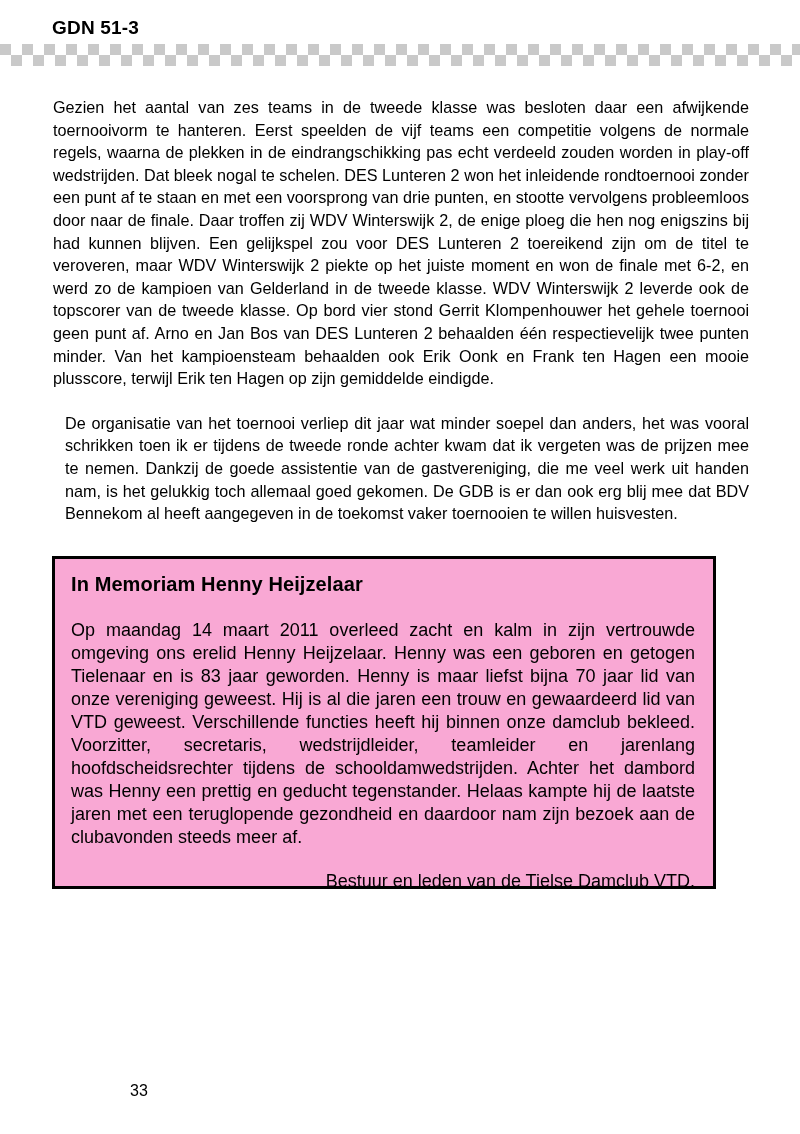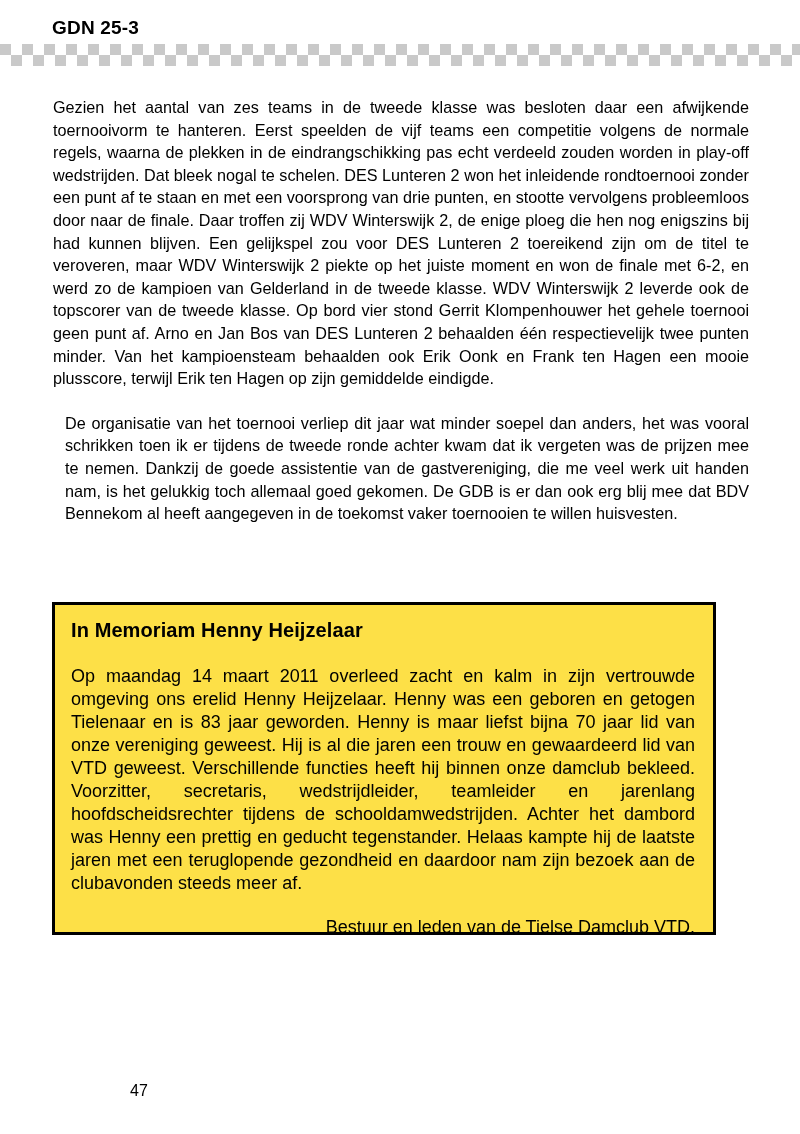--- a/index.html
+++ b/index.html
@@ -74,22 +74,21 @@
 
   
   .memoriam-box {
     position: absolute;
     left: 52px;
     top: 556px;
     width: 664px;
     height: 333px;
     border: 3px solid #000000;
     box-sizing: border-box;
-    background: #fde047;
-    margin-top: 46px;
+    background: #f9a8d4;
   }
   .memoriam-inner {
     padding: 12px 18px 10px 16px;
   }
   .memoriam-title {
     font-size: 20px;
     font-weight: bold;
     line-height: 26px;
     margin: 0 0 22px 0;
     letter-spacing: 0.1px;
@@ -114,33 +113,33 @@
     left: 130px;
     top: 1081px;
     font-size: 16px;
     line-height: 20px;
   }
 </style>
 </head>
 <body>
 
 <div class="page-header">
-  <div class="header-title">GDN 25-3</div>
+  <div class="header-title">GDN 51-3</div>
   <div class="checker-bar">
     <div class="checker-row"></div>
     <div class="checker-row offset"></div>
   </div>
 </div>
 
 <div class="content">
   <p class="para">Gezien het aantal van zes teams in de tweede klasse was besloten daar een afwijkende toernooivorm te hanteren. Eerst speelden de vijf teams een competitie volgens de normale regels, waarna de plekken in de eindrangschikking pas echt verdeeld zouden worden in play-off wedstrijden. Dat bleek nogal te schelen. DES Lunteren 2 won het inleidende rondtoernooi zonder een punt af te staan en met een voorsprong van drie punten, en stootte vervolgens probleemloos door naar de finale. Daar troffen zij WDV Winterswijk 2, de enige ploeg die hen nog enigszins bij had kunnen blijven. Een gelijkspel zou voor DES Lunteren 2 toereikend zijn om de titel te veroveren, maar WDV Winterswijk 2 piekte op het juiste moment en won de finale met 6-2, en werd zo de kampioen van Gelderland in de tweede klasse. WDV Winterswijk 2 leverde ook de topscorer van de tweede klasse. Op bord vier stond Gerrit Klompenhouwer het gehele toernooi geen punt af. Arno en Jan Bos van DES Lunteren 2 behaalden één respectievelijk twee punten minder. Van het kampioensteam behaalden ook Erik Oonk en Frank ten Hagen een mooie plusscore, terwijl Erik ten Hagen op zijn gemiddelde eindigde.</p>
   <p class="para">De organisatie van het toernooi verliep dit jaar wat minder soepel dan anders, het was vooral schrikken toen ik er tijdens de tweede ronde achter kwam dat ik vergeten was de prijzen mee te nemen. Dankzij de goede assistentie van de gastvereniging, die me veel werk uit handen nam, is het gelukkig toch allemaal goed gekomen. De GDB is er dan ook erg blij mee dat BDV Bennekom al heeft aangegeven in de toekomst vaker toernooien te willen huisvesten.</p>
 </div>
 
 <div class="memoriam-box">
   <div class="memoriam-inner">
     <h2 class="memoriam-title">In Memoriam Henny Heijzelaar</h2>
     <p class="memoriam-para">Op maandag 14 maart 2011 overleed zacht en kalm in zijn vertrouwde omgeving ons erelid Henny Heijzelaar. Henny was een geboren en getogen Tielenaar en is 83 jaar geworden. Henny is maar liefst bijna 70 jaar lid van onze vereniging geweest. Hij is al die jaren een trouw en gewaardeerd lid van VTD geweest. Verschillende functies heeft hij binnen onze damclub bekleed. Voorzitter, secretaris, wedstrijdleider, teamleider en jarenlang hoofdscheidsrechter tijdens de schooldamwedstrijden. Achter het dambord was Henny een prettig en geducht tegenstander. Helaas kampte hij de laatste jaren met een teruglopende gezondheid en daardoor nam zijn bezoek aan de clubavonden steeds meer af.</p>
     <p class="memoriam-para spaced">Bestuur en leden van de Tielse Damclub VTD.</p>
   </div>
 </div>
 
-<div class="page-number">47</div>
+<div class="page-number">33</div>
 
 </body></html>

